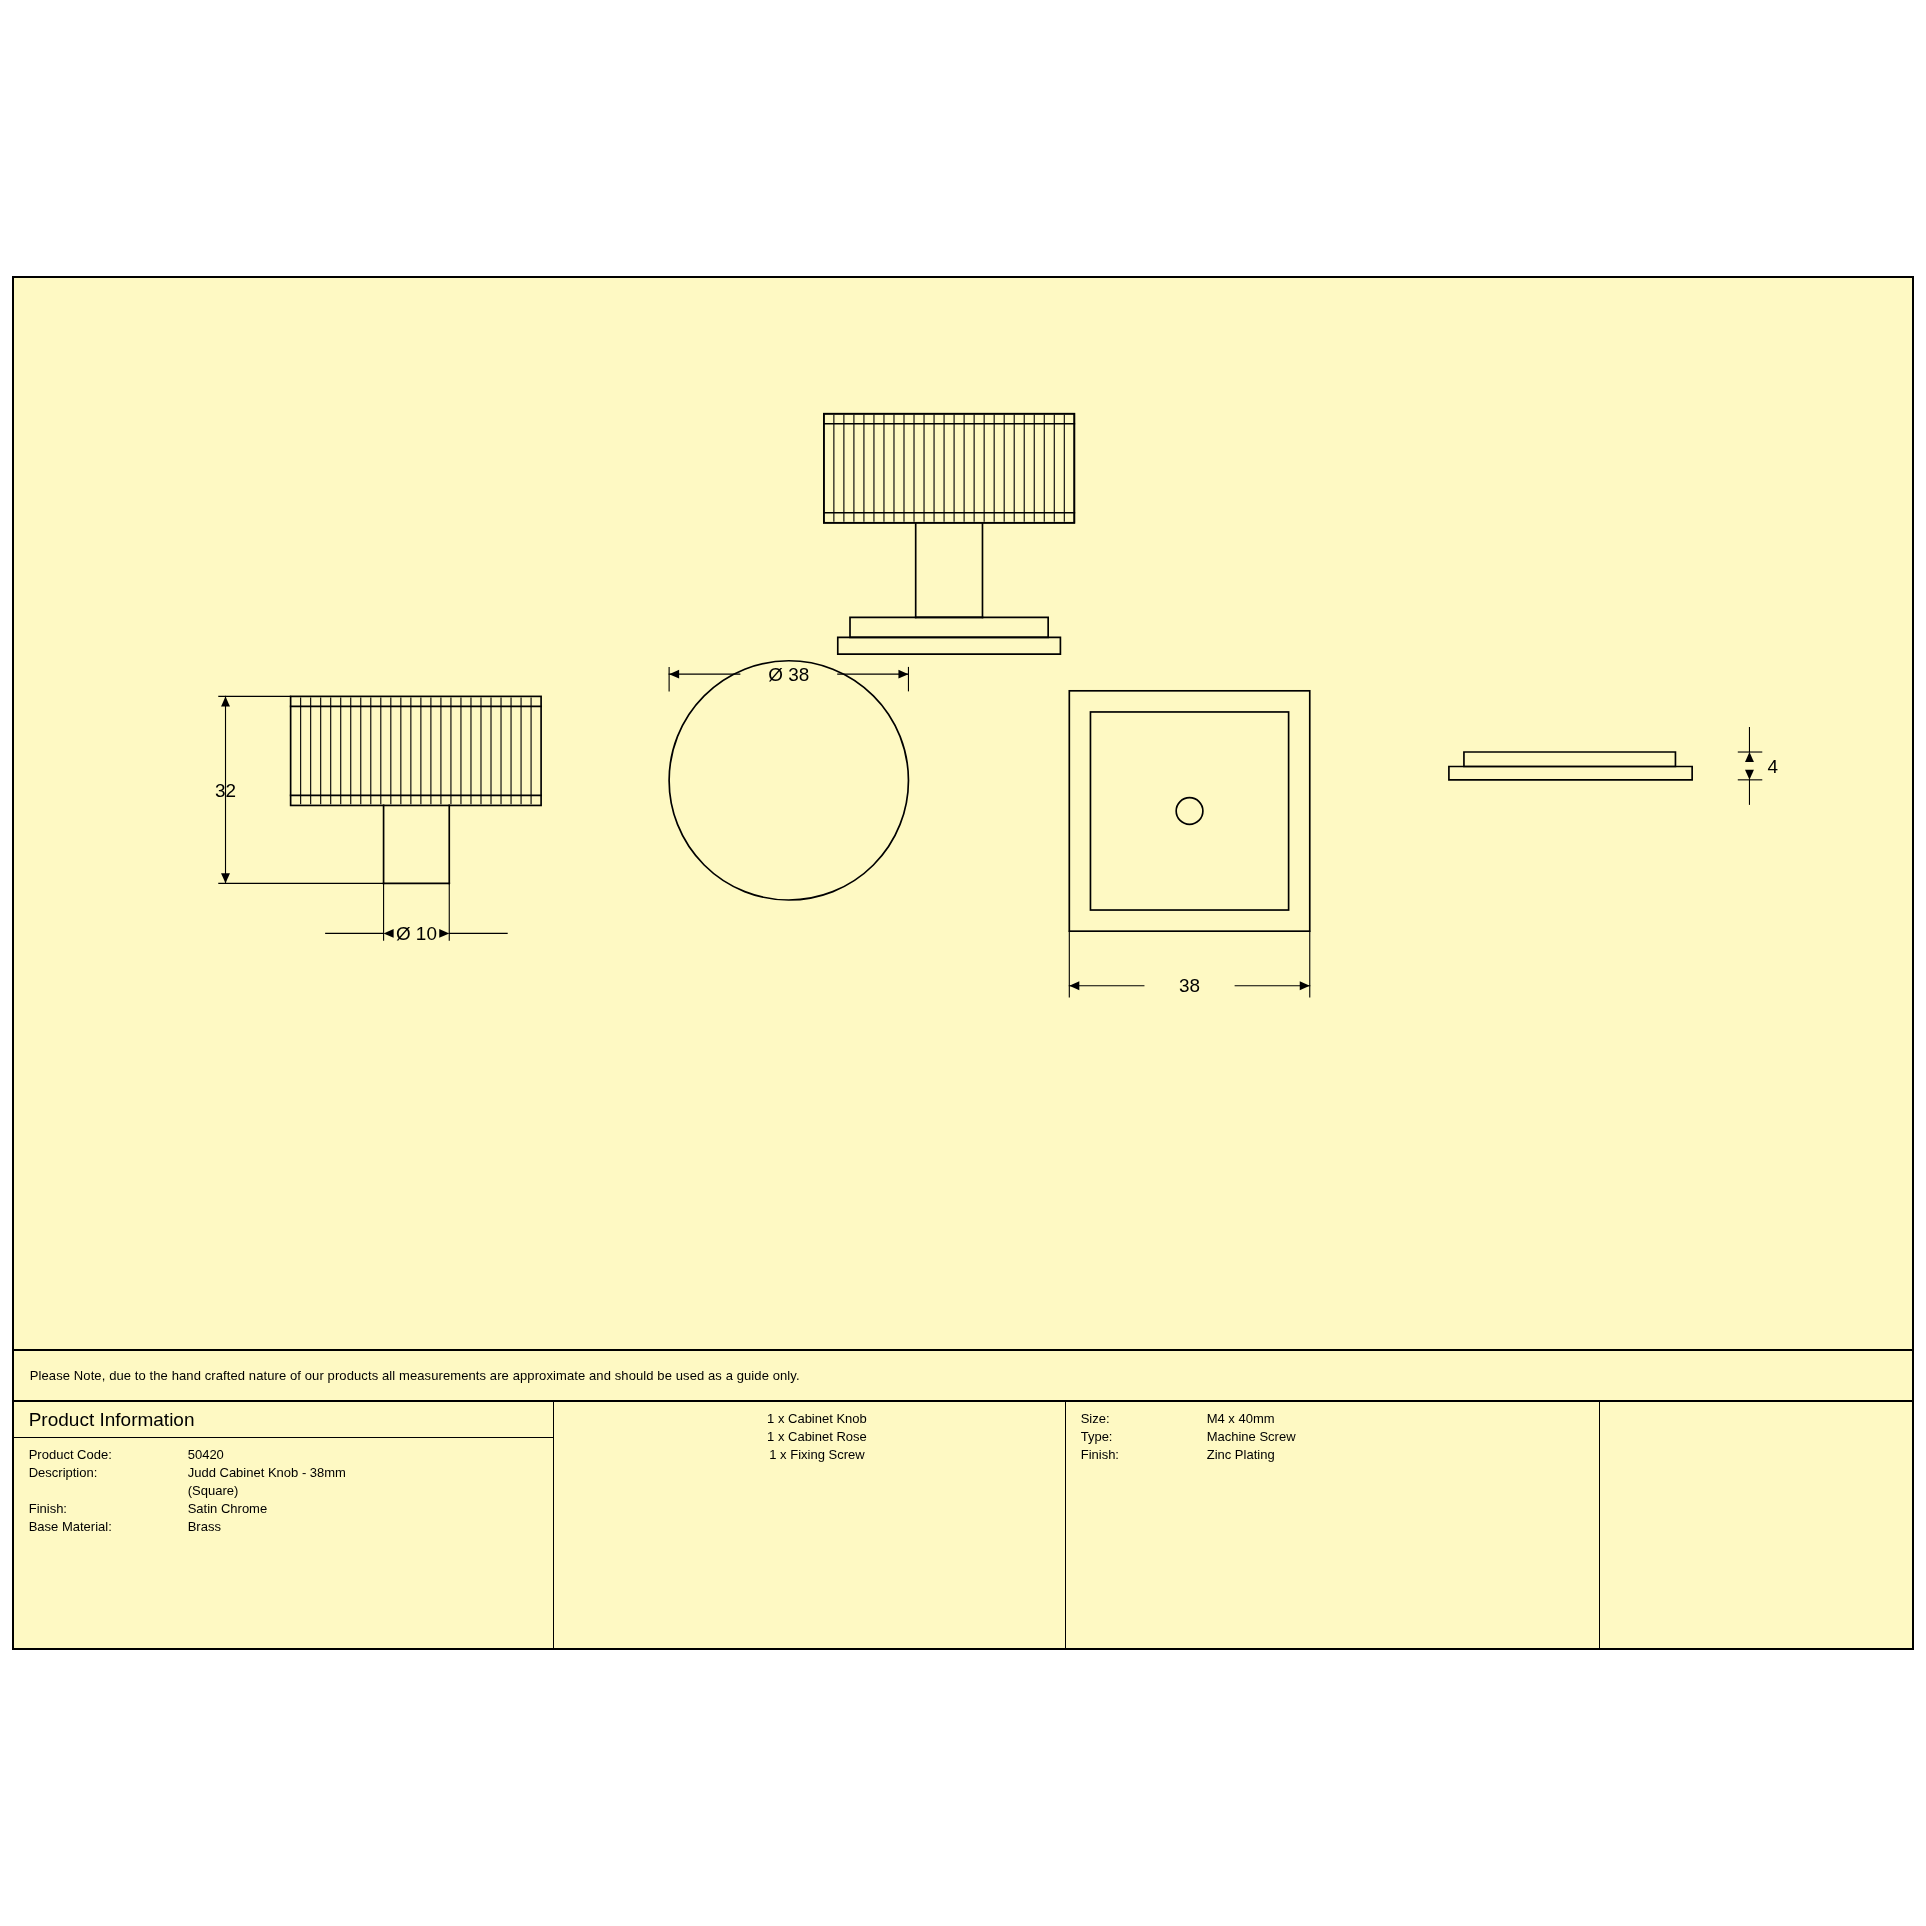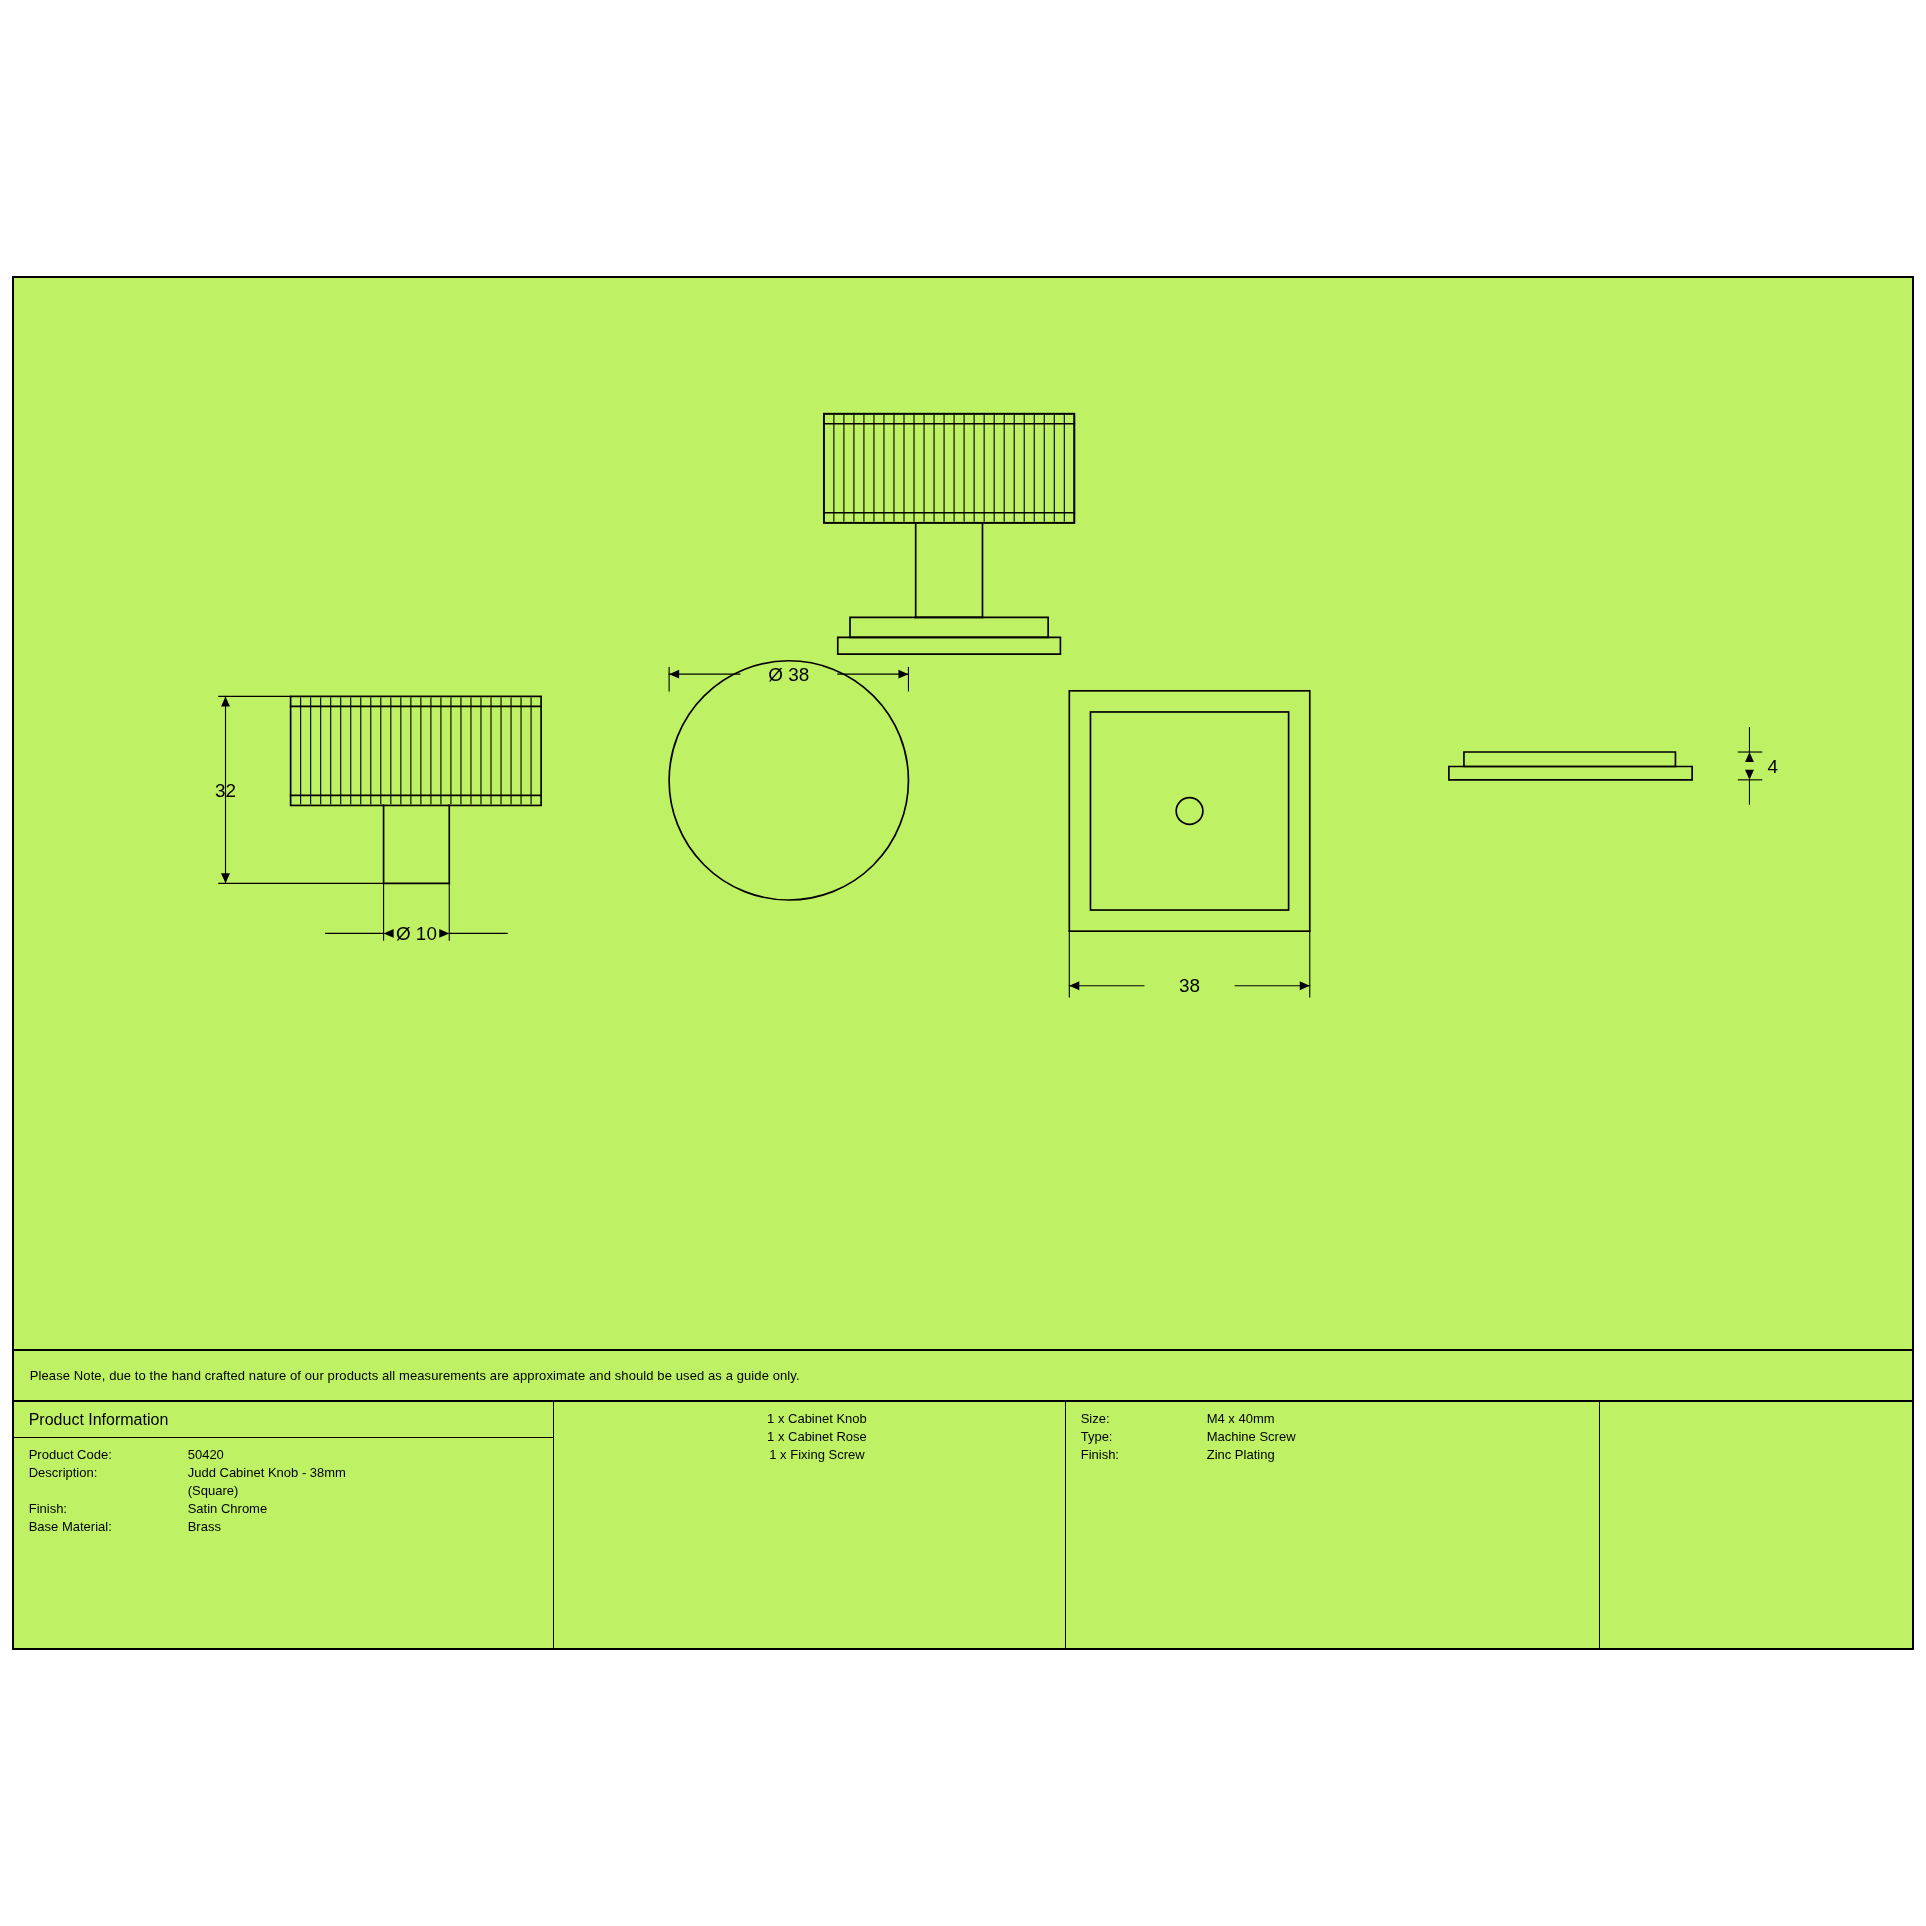--- a/index.html
+++ b/index.html
@@ -18,21 +18,21 @@
 
   
   #drawing-sheet {
     position: absolute;
     left: 12.2px;
     top: 276px;
     width: 1902px;
     height: 1374px;
     border: 2.2px solid #000;
     box-sizing: border-box;
-    background: #bef264;
+    background: #fef9c3;
   }
 
   
   #tech-drawing {
     position: absolute;
     left: 0;
     top: 0;
     width: 100%;
     height: 1071px;
   }
@@ -81,21 +81,21 @@
   .col-screws  { width: 534px; border-right: 1.7px solid #000; }
   .col-logo    { flex: 1; }
 
   .col-header {
     height: 36px;
     border-bottom: 1.7px solid #000;
     box-sizing: border-box;
     display: flex;
     align-items: center;
     padding-left: 14.5px;
-    font-size: 16px;
+    font-size: 19px;
   }
   .col-body {
     padding: 9px 0 0 14.5px;
     font-size: 13px;
   }
   .kv {
     display: flex;
     line-height: 1.22;
     margin-bottom: 2.2px;
   }

